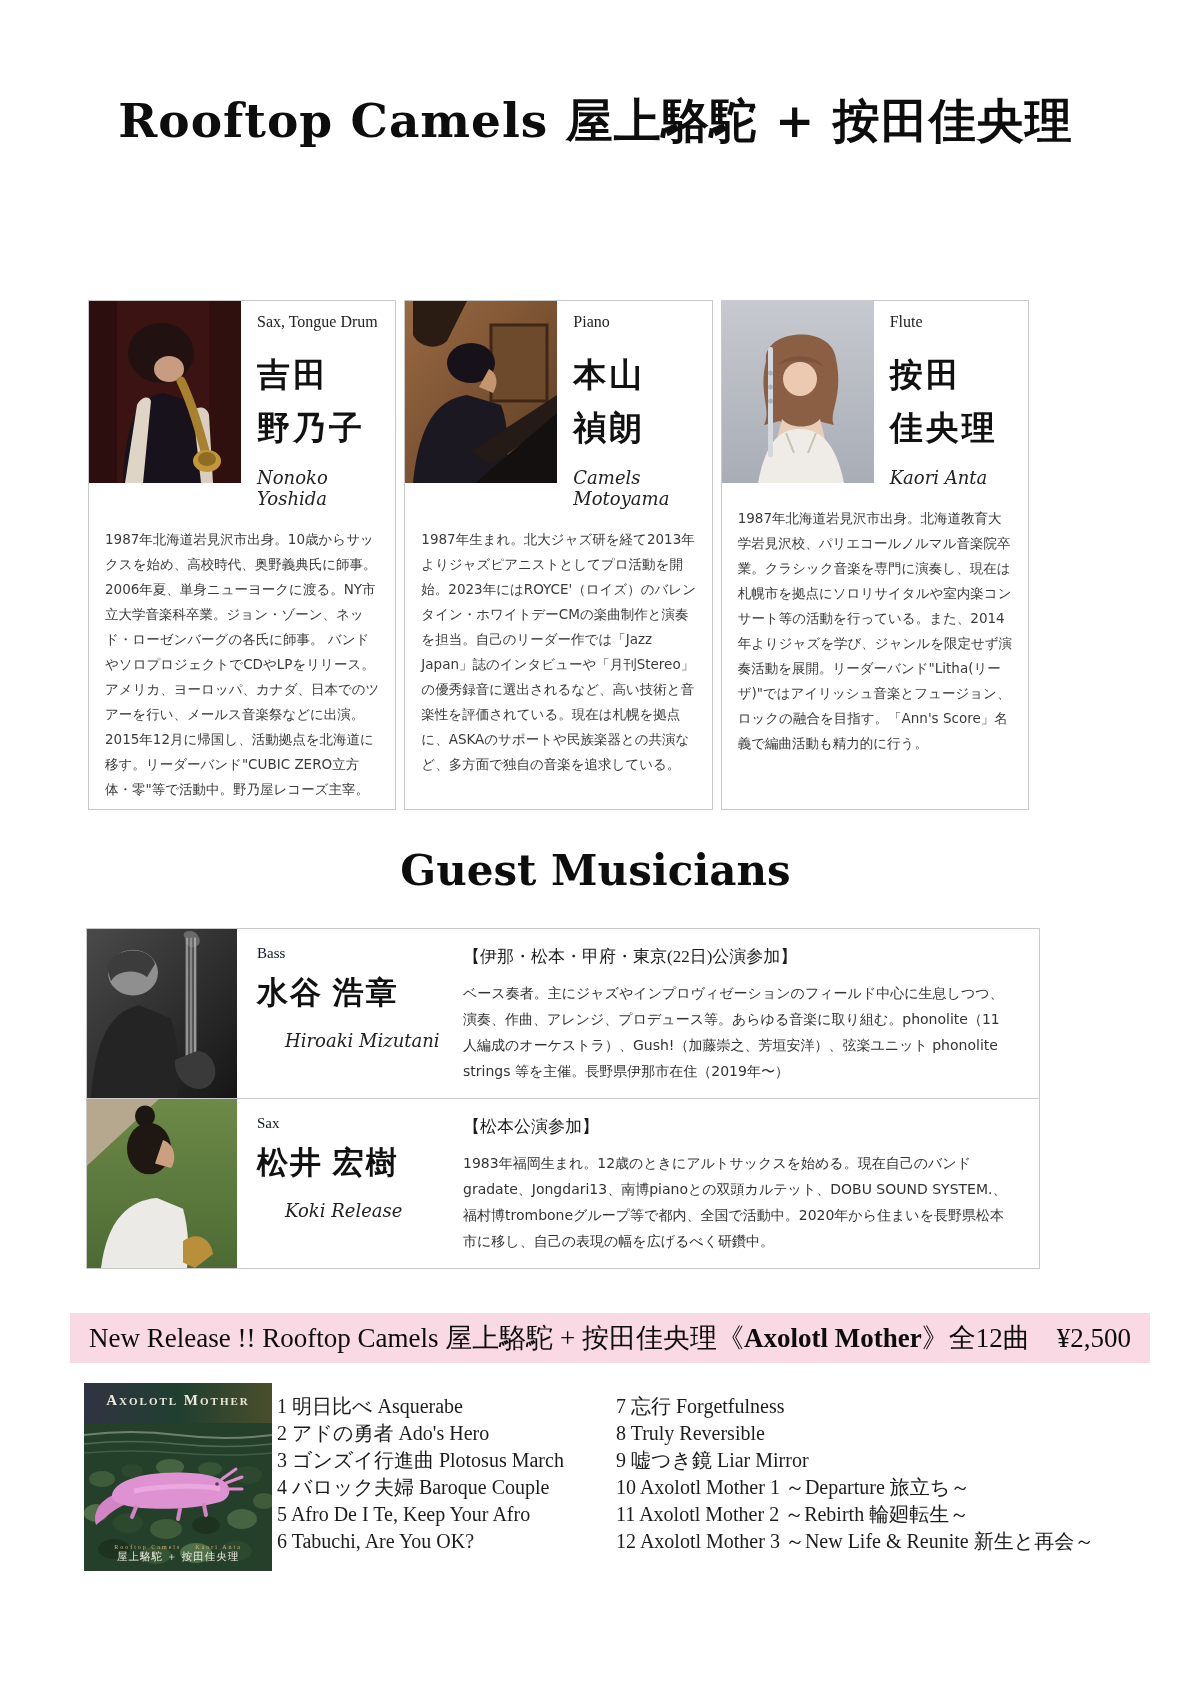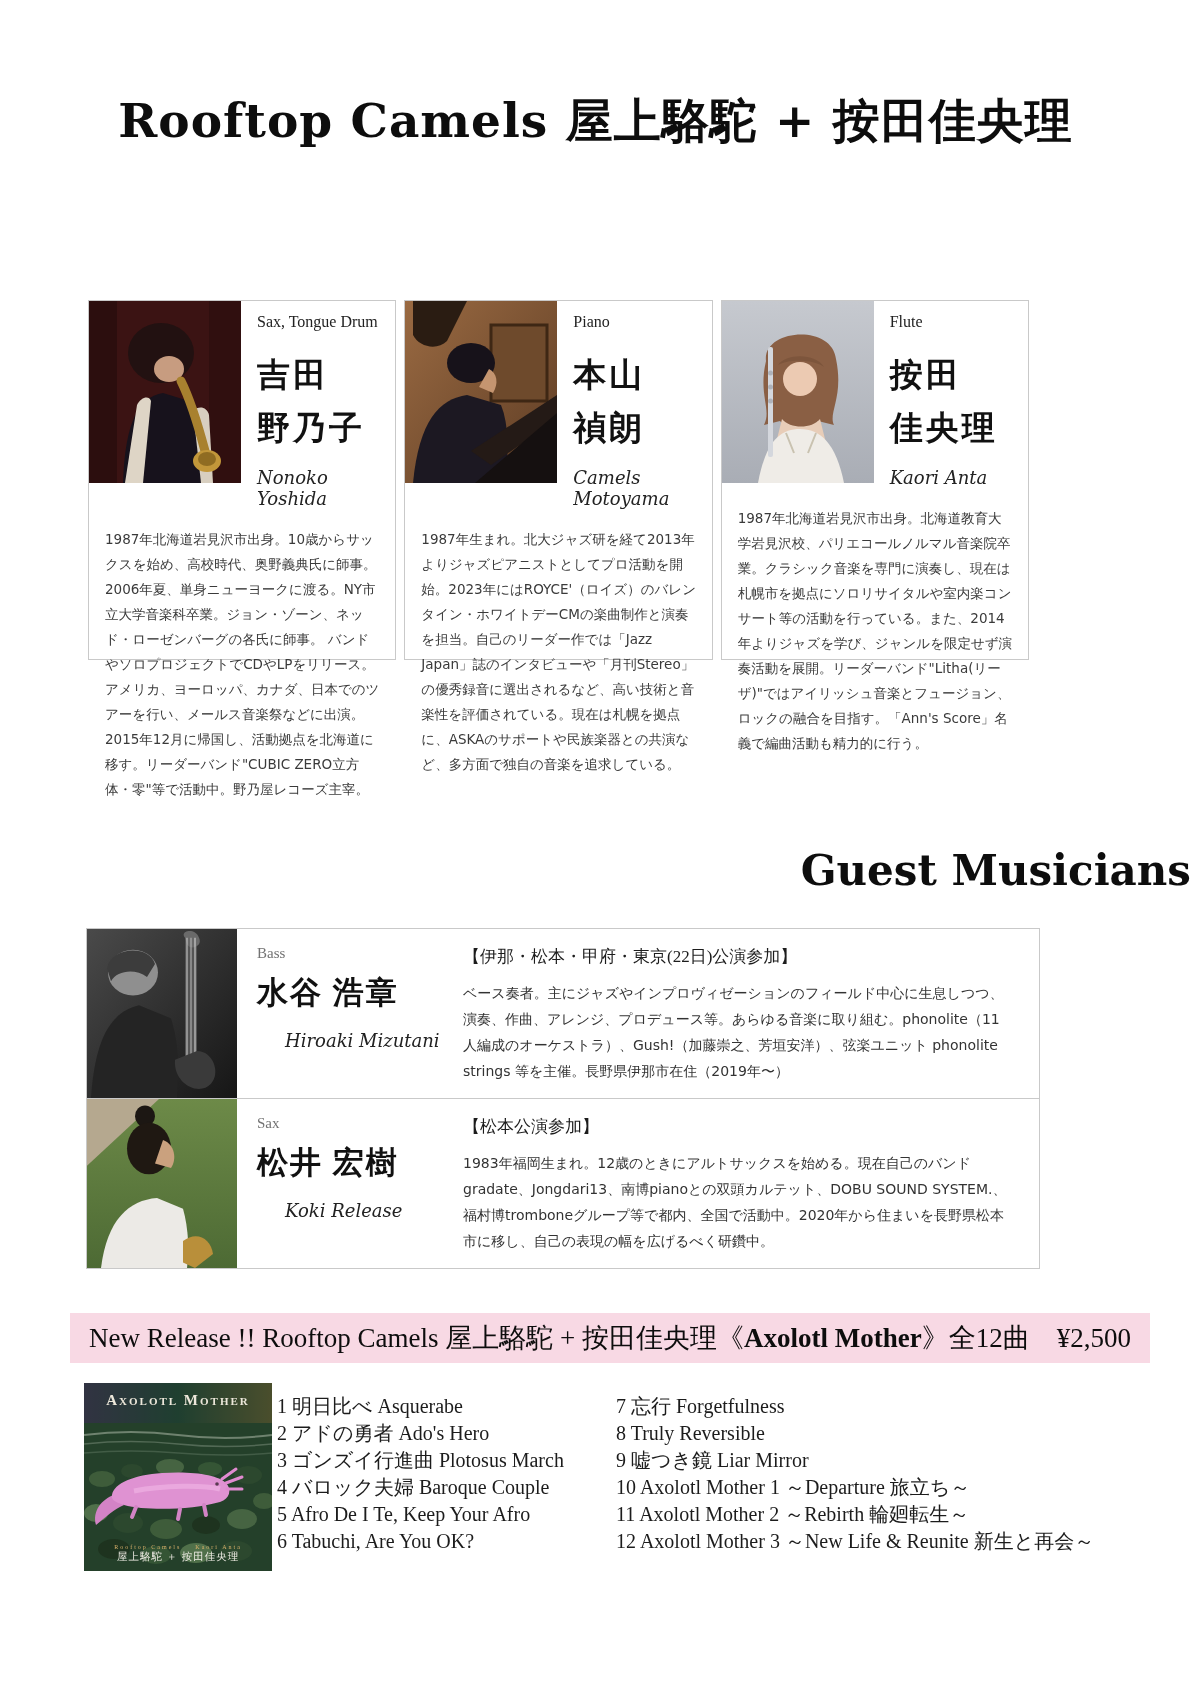--- a/index.html
+++ b/index.html
@@ -11,44 +11,44 @@
               font-family:"DejaVu Serif",serif;font-weight:700;font-size:47px;letter-spacing:1px;color:#0d0d0d;}
 
   
   .intro-box{position:absolute;left:88px;top:186px;width:941px;height:72px;background:#f8d9e4;
              display:flex;flex-direction:column;justify-content:center;text-align:center;
              font-size:23px;line-height:34px;color:#1c1c1c;}
   .intro-box b{font-weight:700;}
 
   
   .members{position:absolute;left:88px;top:300px;width:941px;display:flex;gap:8px;}
-  .member-card{flex:1;border:1px solid #c9c9c9;background:#fff;height:360px;box-sizing:border-box;}
+  .member-card{flex:1;border:1px solid #c9c9c9;background:#fff;height:510px;box-sizing:border-box;}
   .member-top{display:flex;}
   .member-photo{width:152px;height:182px;flex:none;overflow:hidden;}
   .member-photo svg{display:block;width:152px;height:182px;}
   .member-info{flex:1;padding:12px 4px 0 16px;}
   .member-instrument{font-size:16px;color:#222;}
   .member-name{font-size:33px;font-weight:600;line-height:1;color:#111;letter-spacing:3px;}
   .member-name .nm1{margin-top:28px;}
   .member-name .nm2{margin-top:20px;}
   .member-romaji{margin-top:22px;font-style:italic;font-size:18px;color:#222;
                  font-family:"DejaVu Serif",serif;}
   .member-bio{padding:18px 15px 0 16px;font-family:"DejaVu Sans",sans-serif;
               font-size:13.5px;line-height:25px;color:#3a3a3a;}
 
   
-  .guest-heading{position:absolute;top:846px;left:0;width:100%;text-align:right;
+  .guest-heading{position:absolute;top:846px;left:0;width:100%;text-align:center;
                  font-family:"DejaVu Serif",serif;font-weight:700;font-size:42px;color:#0d0d0d;}
   .guests{position:absolute;left:86px;top:928px;width:954px;}
   .guest-card{display:flex;border:1px solid #c9c9c9;background:#fff;box-sizing:border-box;min-height:155px;}
   .guest-card + .guest-card{margin-top:-1px;}
   .guest-photo{width:150px;flex:none;overflow:hidden;}
   .guest-photo svg{display:block;width:150px;height:100%;}
   .guest-info{width:218px;flex:none;box-sizing:border-box;padding:16px 0 0 20px;}
-  .guest-instrument{font-size:15px;color:#737373;}
+  .guest-instrument{font-size:15px;color:#0f172a;}
   .guest-name{font-size:31px;font-weight:600;margin-top:10px;color:#111;letter-spacing:2px;}
   .guest-romaji{margin-top:16px;font-style:italic;font-size:18px;color:#222;
                 font-family:"DejaVu Serif",serif;margin-left:28px;}
   .guest-right{flex:1;padding:16px 26px 14px 8px;}
   .guest-participation{font-size:17px;color:#1c1c1c;}
   .guest-bio{margin-top:12px;font-family:"DejaVu Sans",sans-serif;font-size:14px;line-height:26px;color:#333;}
 
   
   .release-banner{position:absolute;left:70px;top:1313px;width:1080px;height:50px;background:#f8d9e4;
                   display:flex;align-items:center;justify-content:center;font-size:27px;color:#0d0d0d;}

